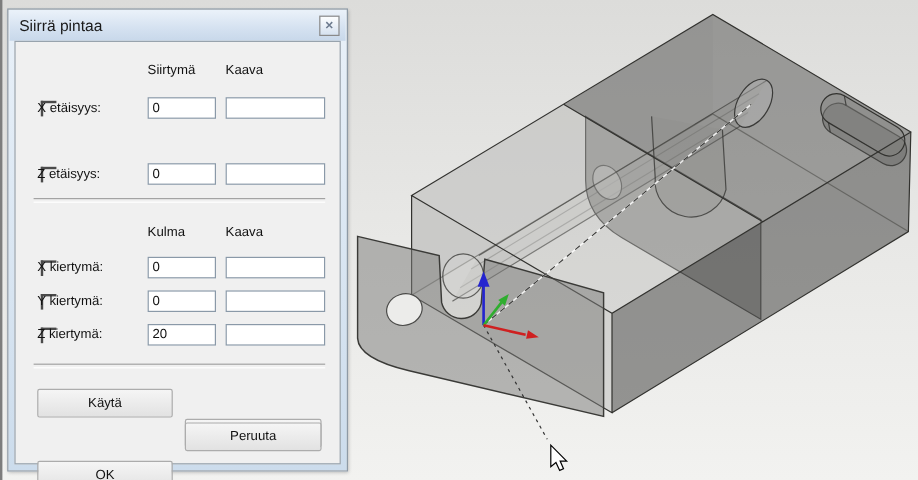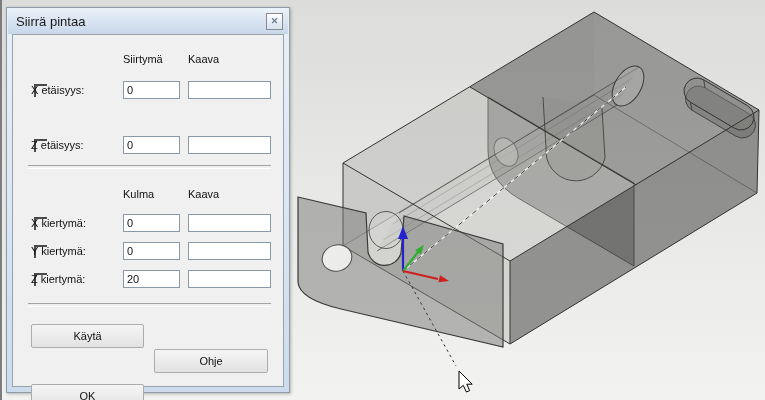--- a/index.html
+++ b/index.html
@@ -148,15 +148,16 @@
         <span class="lbl">Z kiertymä:</span>
         <input class="fld c1" value="20" style="">
         <input class="fld c2" value="" style="">
       </div>
 
       <div class="sep" style="top:268px;"></div>
 
       <button class="btn" style="left:18px;top:289px;width:113px;">Käytä</button>
       <button class="btn" style="left:141px;top:289px;width:114px;margin-top:25px;">Ohje</button>
       <button class="btn" style="left:18px;top:317px;width:113px;margin-top:32px;">OK</button>
+      <button class="btn" style="left:141px;top:317px;width:114px;">Peruuta</button>
     </div>
   </div>
 </div>
 
 </body></html>

